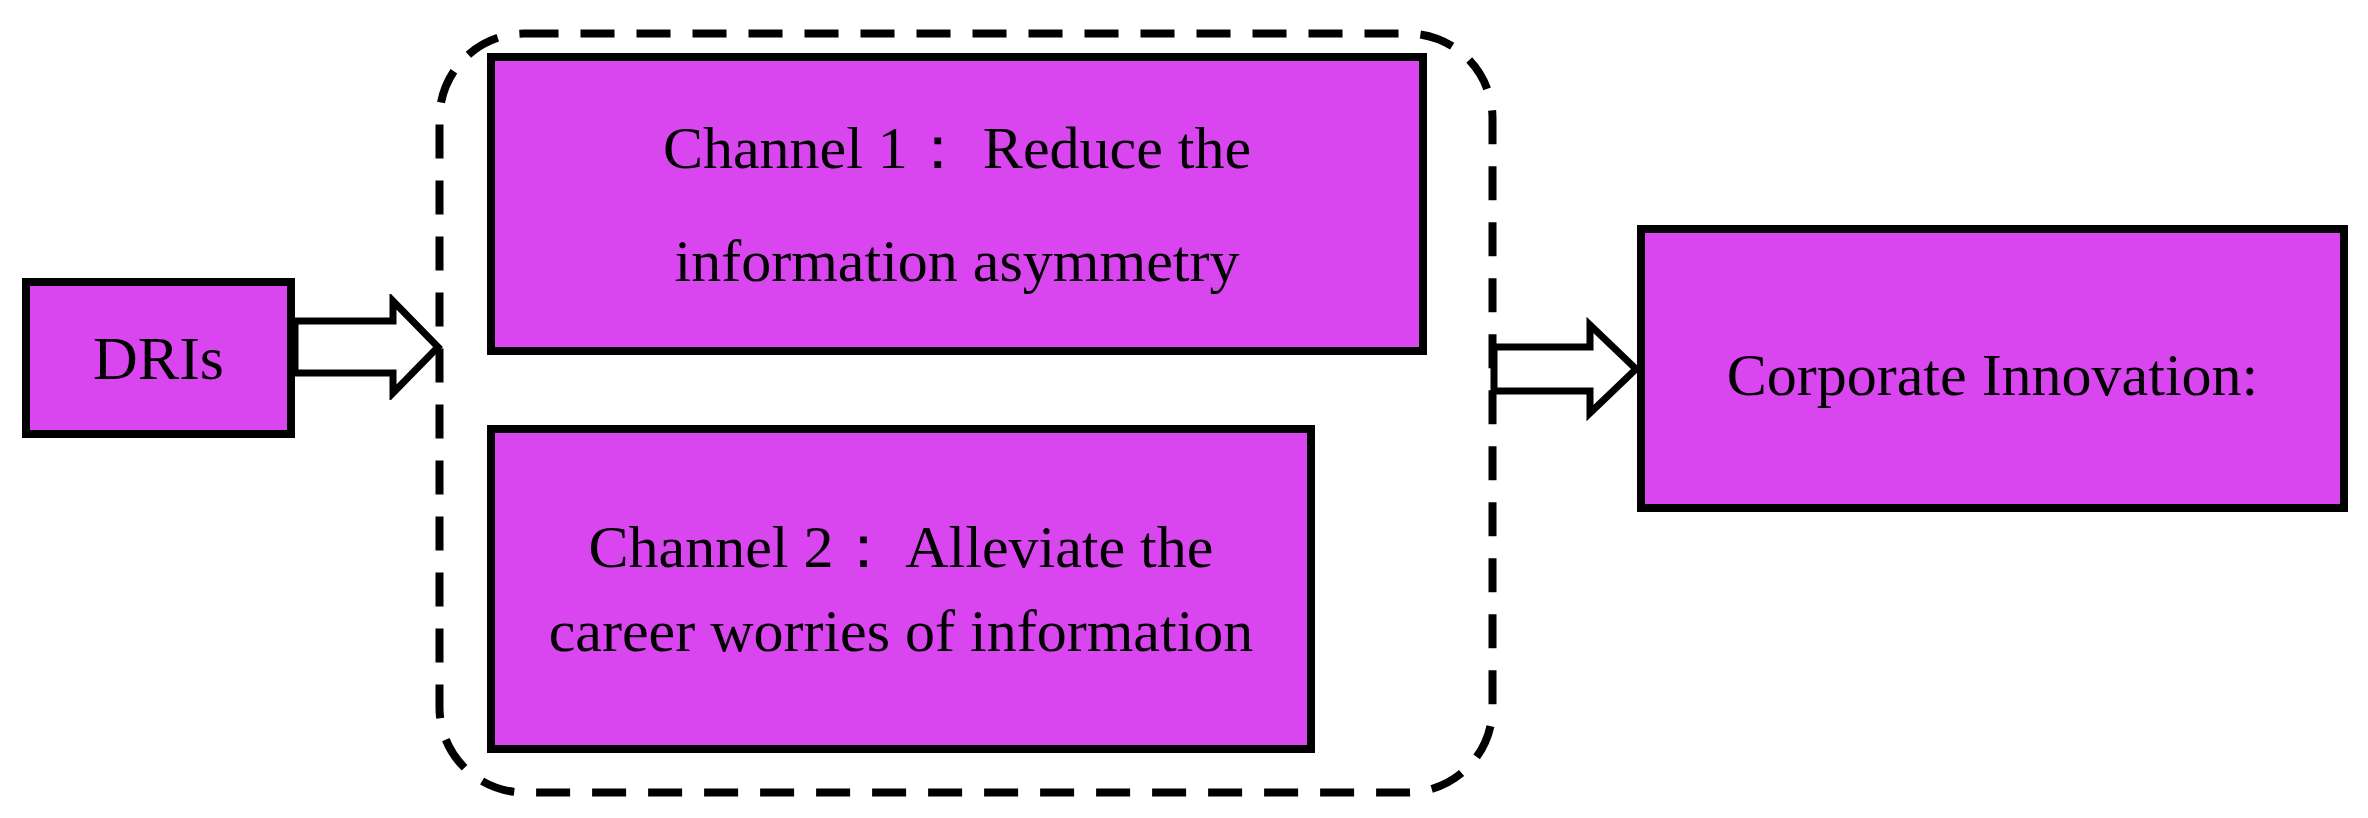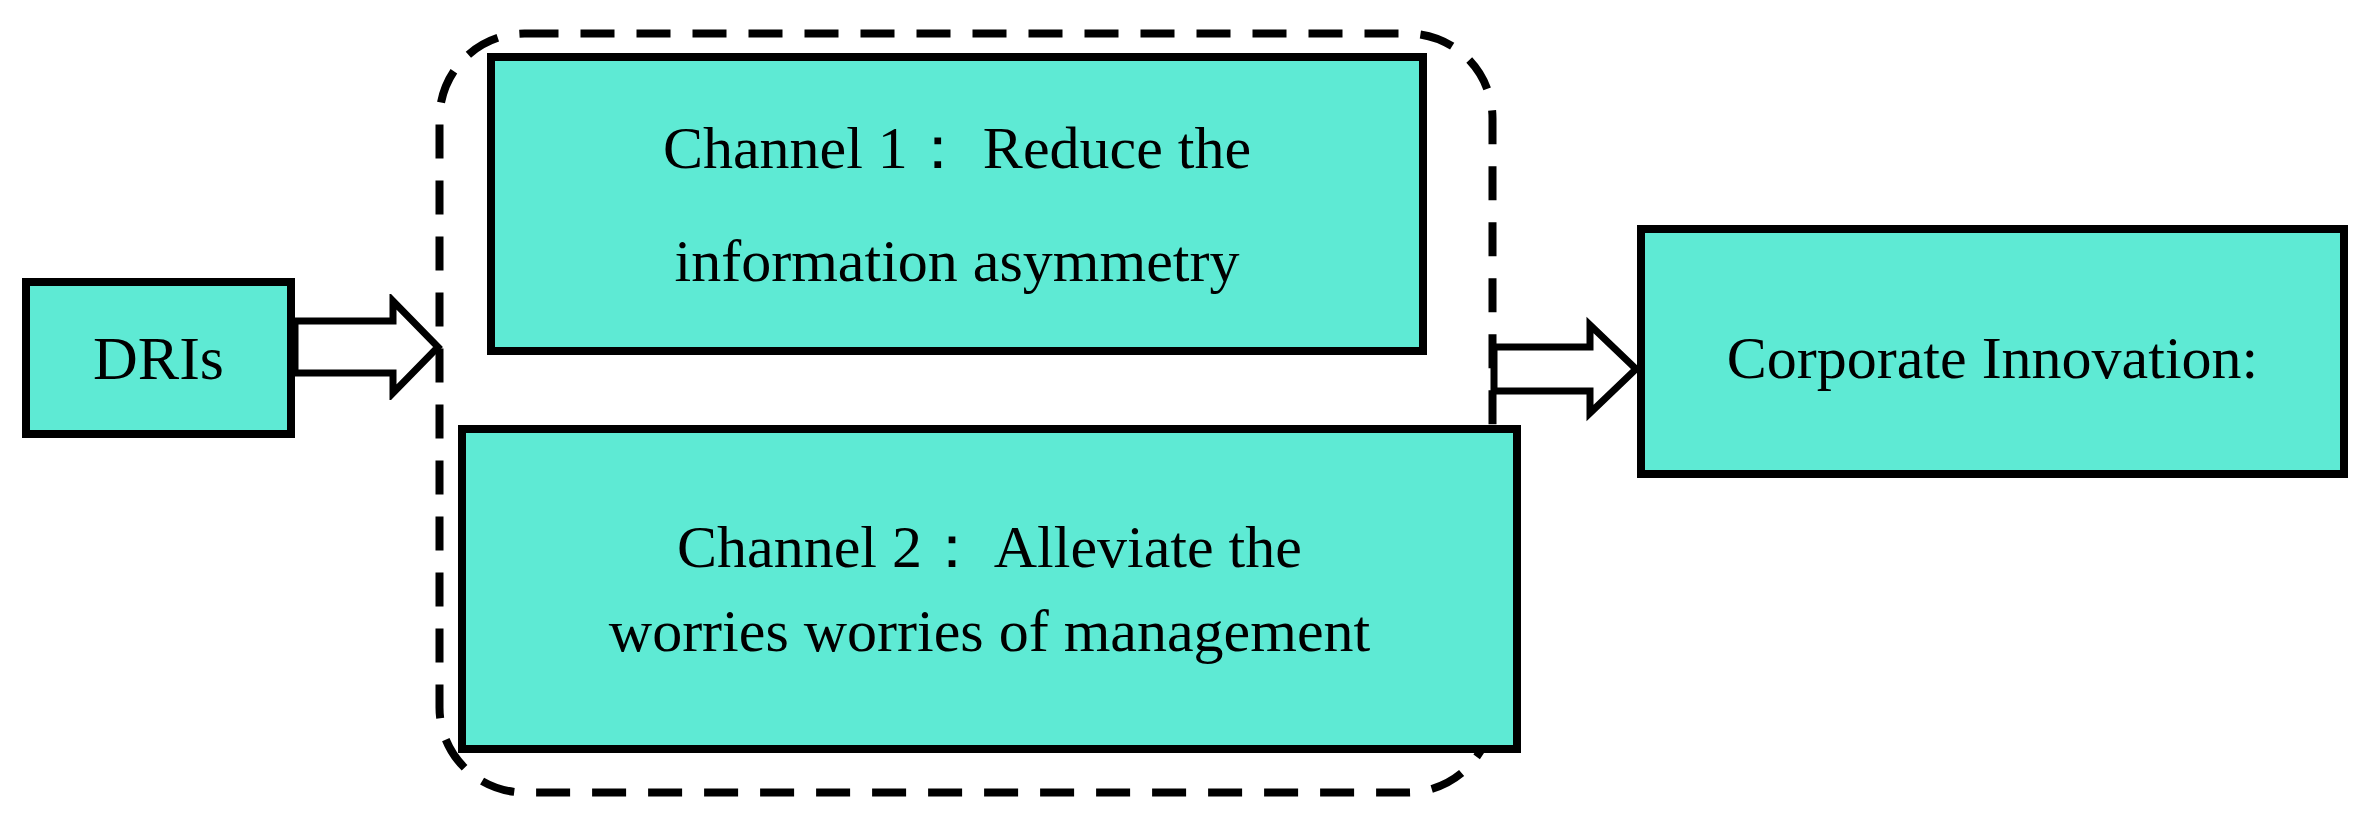--- a/index.html
+++ b/index.html
@@ -13,21 +13,21 @@
     height: 818px;
     background: #ffffff;
     font-family: "Liberation Serif", "DejaVu Serif", serif;
     color: #000000;
     overflow: hidden;
   }
   .node {
     position: absolute;
     box-sizing: border-box;
     border: 8px solid #000000;
-    background: #5eead4;
+    background: #d946ef;
     display: flex;
     flex-direction: column;
     align-items: center;
     justify-content: center;
     text-align: center;
   }
   .node .line {
     display: block;
     line-height: 1;
     white-space: nowrap;
@@ -41,32 +41,32 @@
   }
   .channel1-box {
     left: 487px;
     top: 53px;
     width: 940px;
     height: 302px;
     font-size: 60px;
     row-gap: 53px;
   }
   .channel2-box {
-    left: 458px;
+    left: 487px;
     top: 425px;
-    width: 1063px;
+    width: 828px;
     height: 328px;
     font-size: 60px;
     row-gap: 24px;
   }
   .innovation-box {
     left: 1637px;
     top: 225px;
     width: 711px;
-    height: 253px;
+    height: 287px;
     font-size: 60px;
     row-gap: 56px;
     padding-top: 12px;
   }
   .overlay {
     position: absolute;
     display: block;
   }
   .dashed-border-svg {
     left: 434px;
@@ -98,21 +98,21 @@
     <rect x="5.5" y="5.5" width="1053" height="759" rx="85" ry="85" fill="none" stroke="#000000" stroke-width="8" stroke-dasharray="34 22"></rect>
   </svg>
 
   <div class="node channel1-box">
     <span class="line">Channel 1：  Reduce the</span>
     <span class="line">information asymmetry</span>
   </div>
 
   <div class="node channel2-box">
     <span class="line">Channel 2：  Alleviate the</span>
-    <span class="line">worries worries of management</span>
+    <span class="line">career worries of information</span>
   </div>
 
   <svg class="overlay right-arrow-svg" width="150" height="106" viewBox="0 0 150 106" aria-hidden="true">
     <polygon points="4,31 100,31 100,9 146,53 100,97 100,75 4,75" fill="#ffffff" stroke="#000000" stroke-width="7" stroke-linejoin="miter"></polygon>
   </svg>
 
   <div class="node innovation-box">
     <span class="line">Corporate Innovation:</span>
   </div>
 

